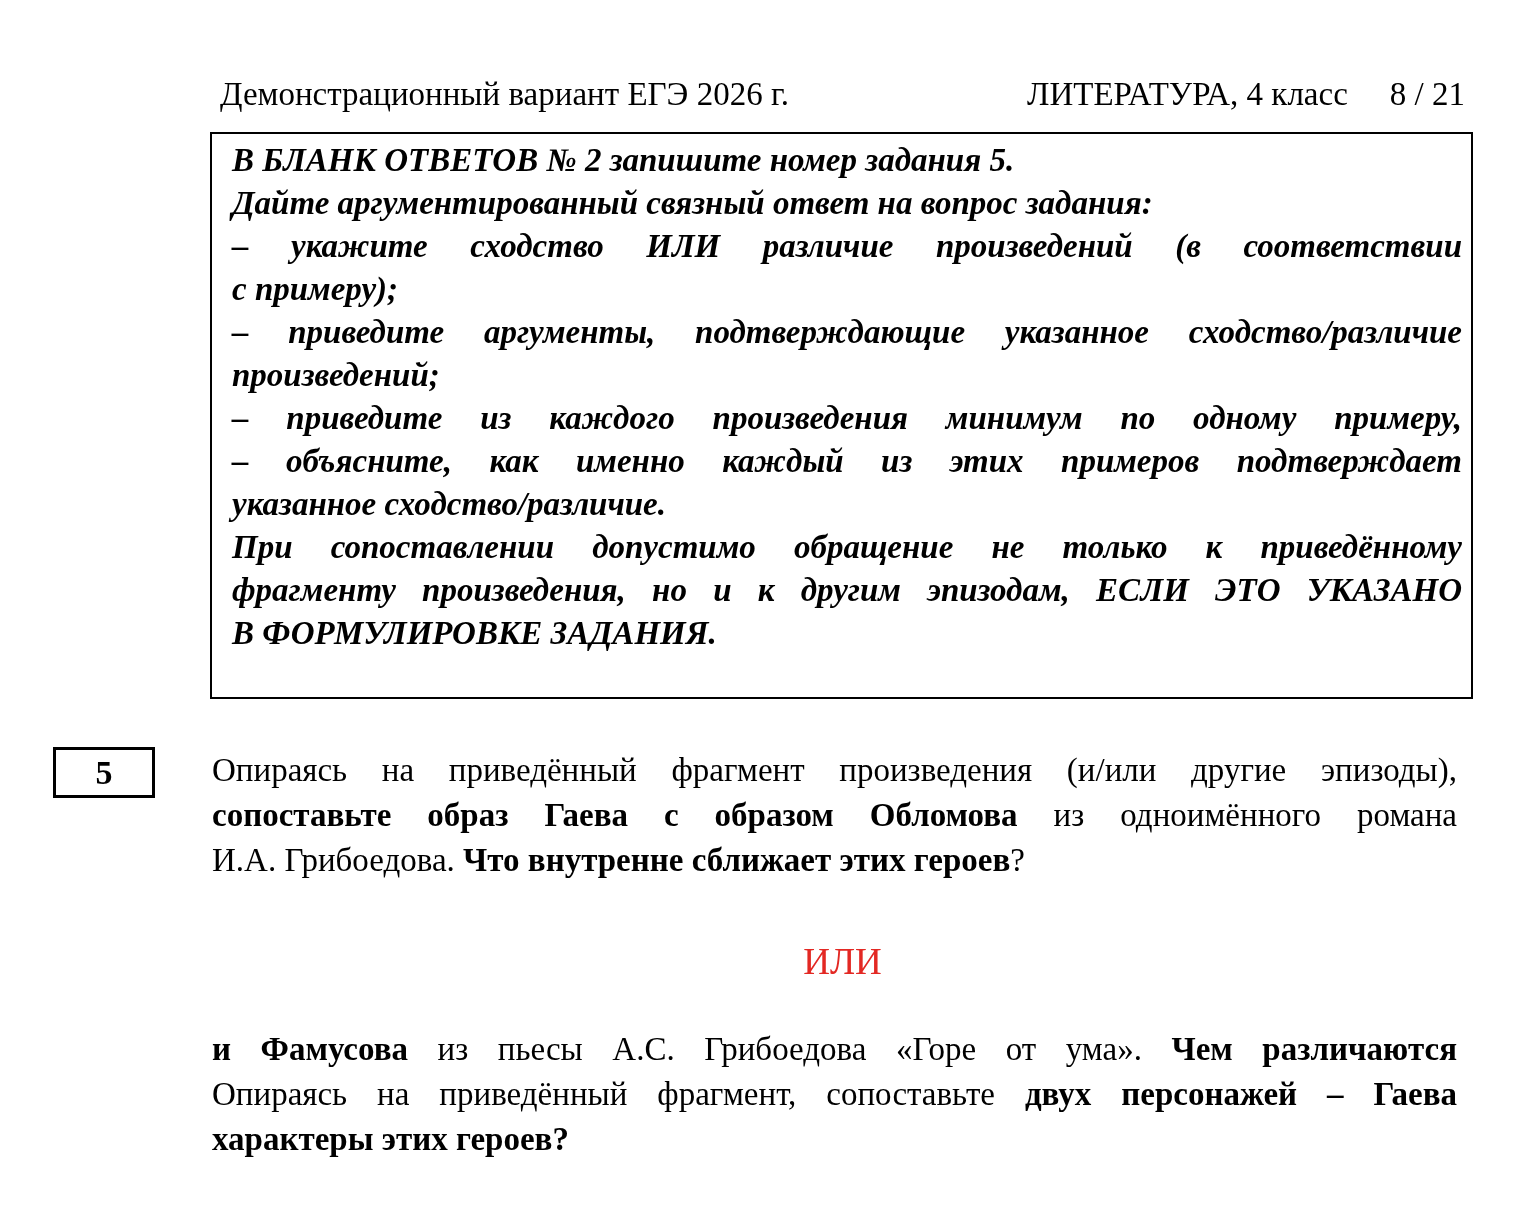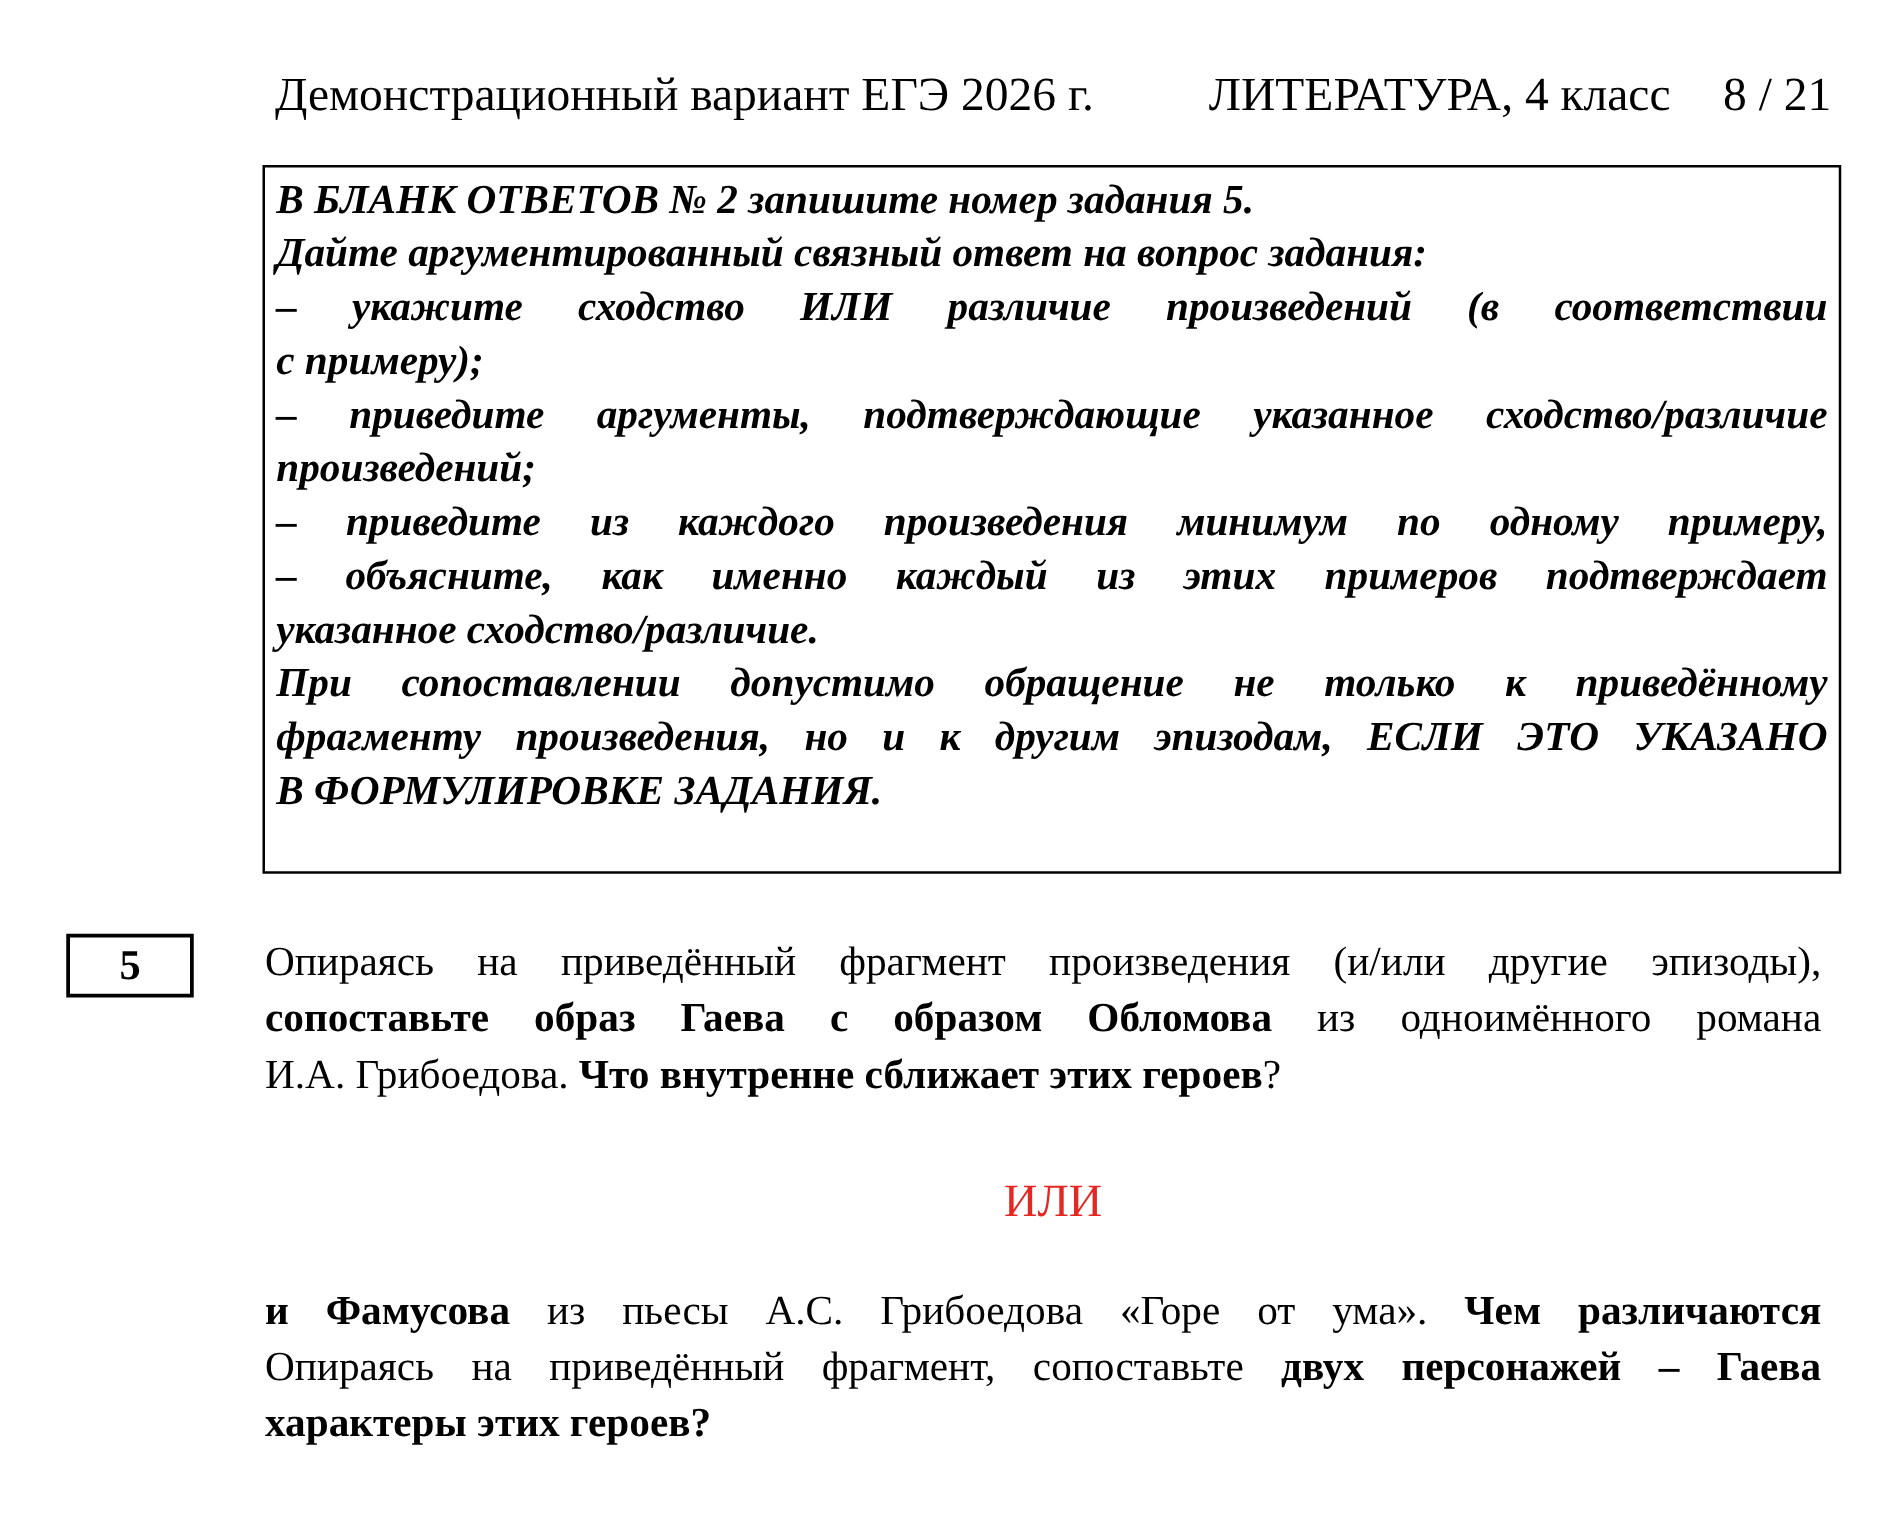--- a/index.html
+++ b/index.html
@@ -12,42 +12,42 @@
     width: 1520px;
     height: 1220px;
     background: #ffffff;
     color: #000000;
     font-family: "Liberation Serif", "DejaVu Serif", serif;
     overflow: hidden;
   }
   .header {
     position: absolute;
     left: 220px;
-    top: 56px;
+    top: 74px;
     width: 1245px;
     display: flex;
     justify-content: space-between;
-    font-size: 38px;
+    font-size: 33px;
     line-height: 40px;
     white-space: nowrap;
     text-align: center;
   }
   .header-right {
     display: flex;
     gap: 42px;
   }
   .instruction-box {
     position: absolute;
     left: 210px;
     top: 132px;
     width: 1263px;
     height: 567px;
     border: 2px solid #000000;
     box-sizing: border-box;
-    padding: 5px 9px 0 9px;
+    padding: 5px 9px 0 20px;
     font-weight: bold;
     font-style: italic;
     font-size: 33px;
     line-height: 43px;
   }
   .bl {
     text-align: left;
   }
   .jl {
     text-align: justify;

